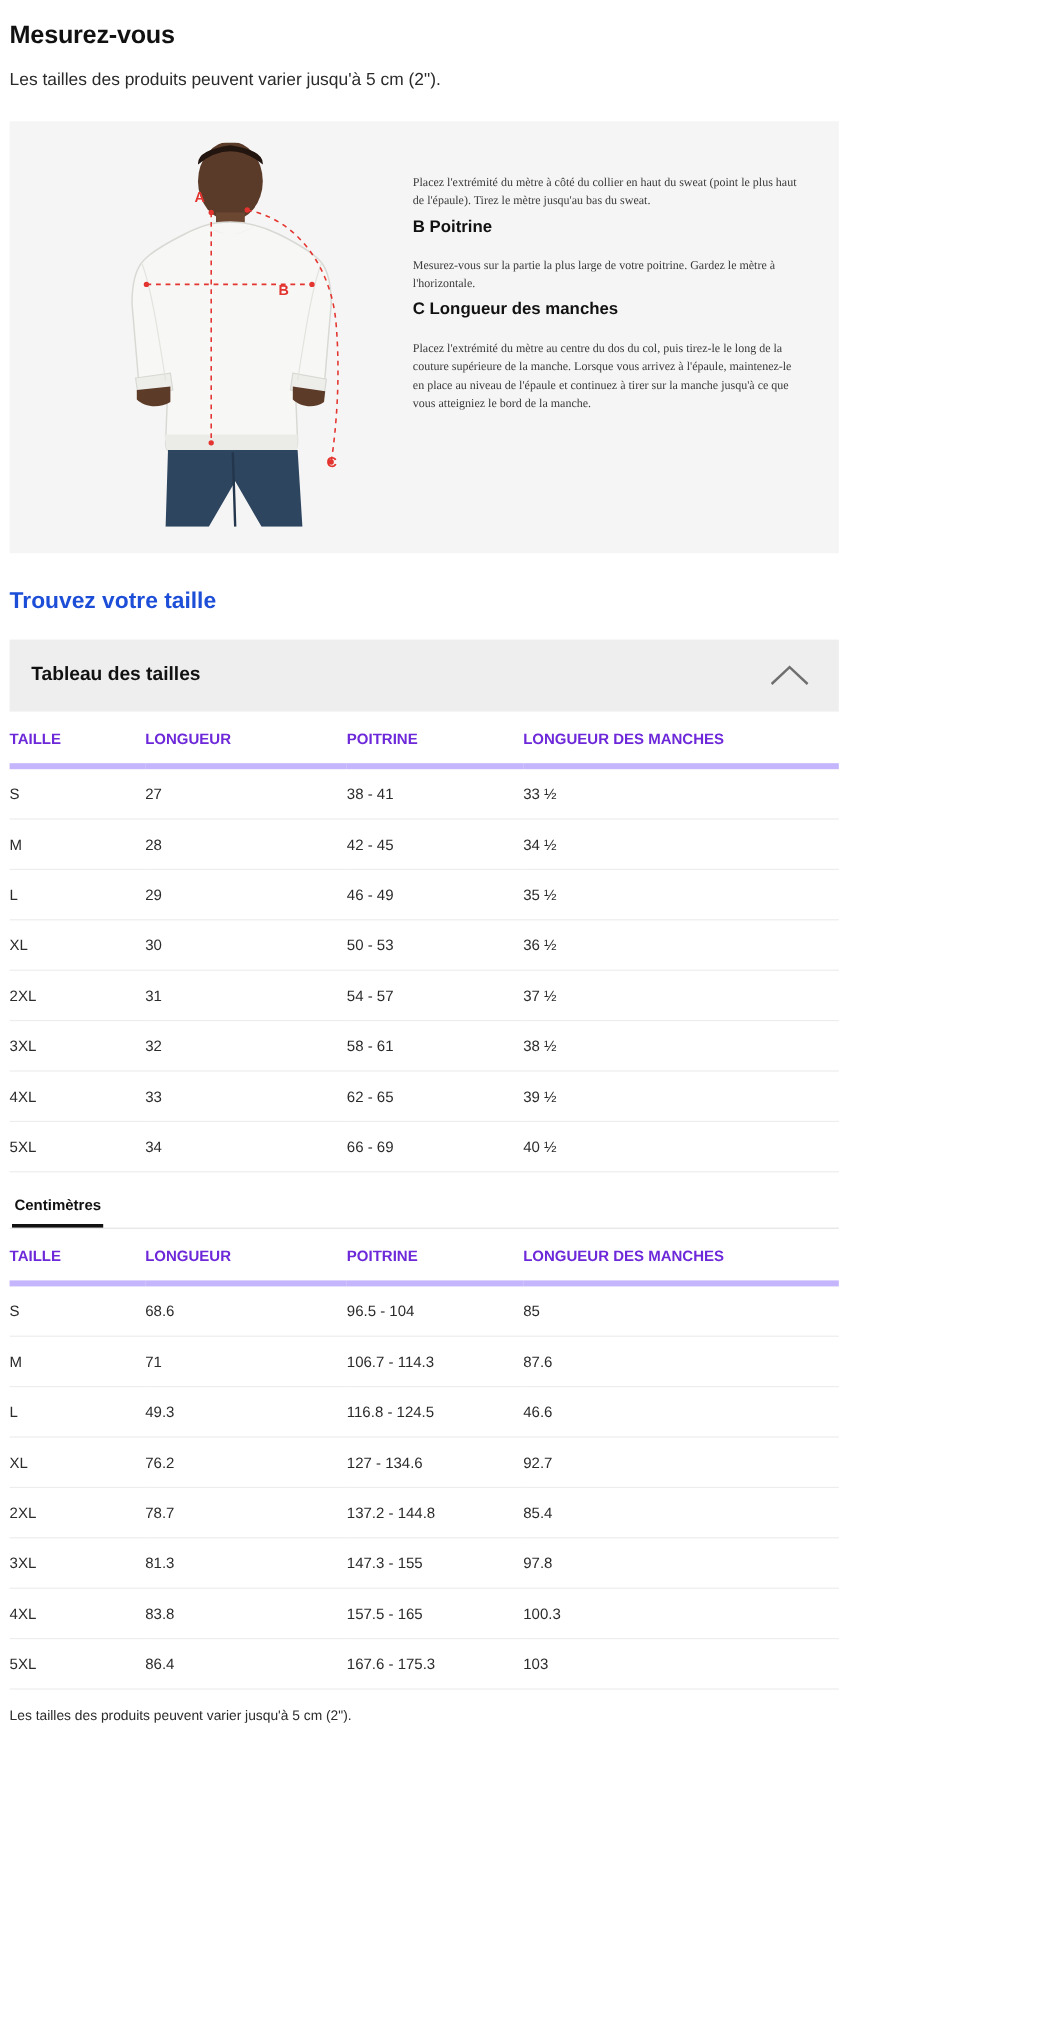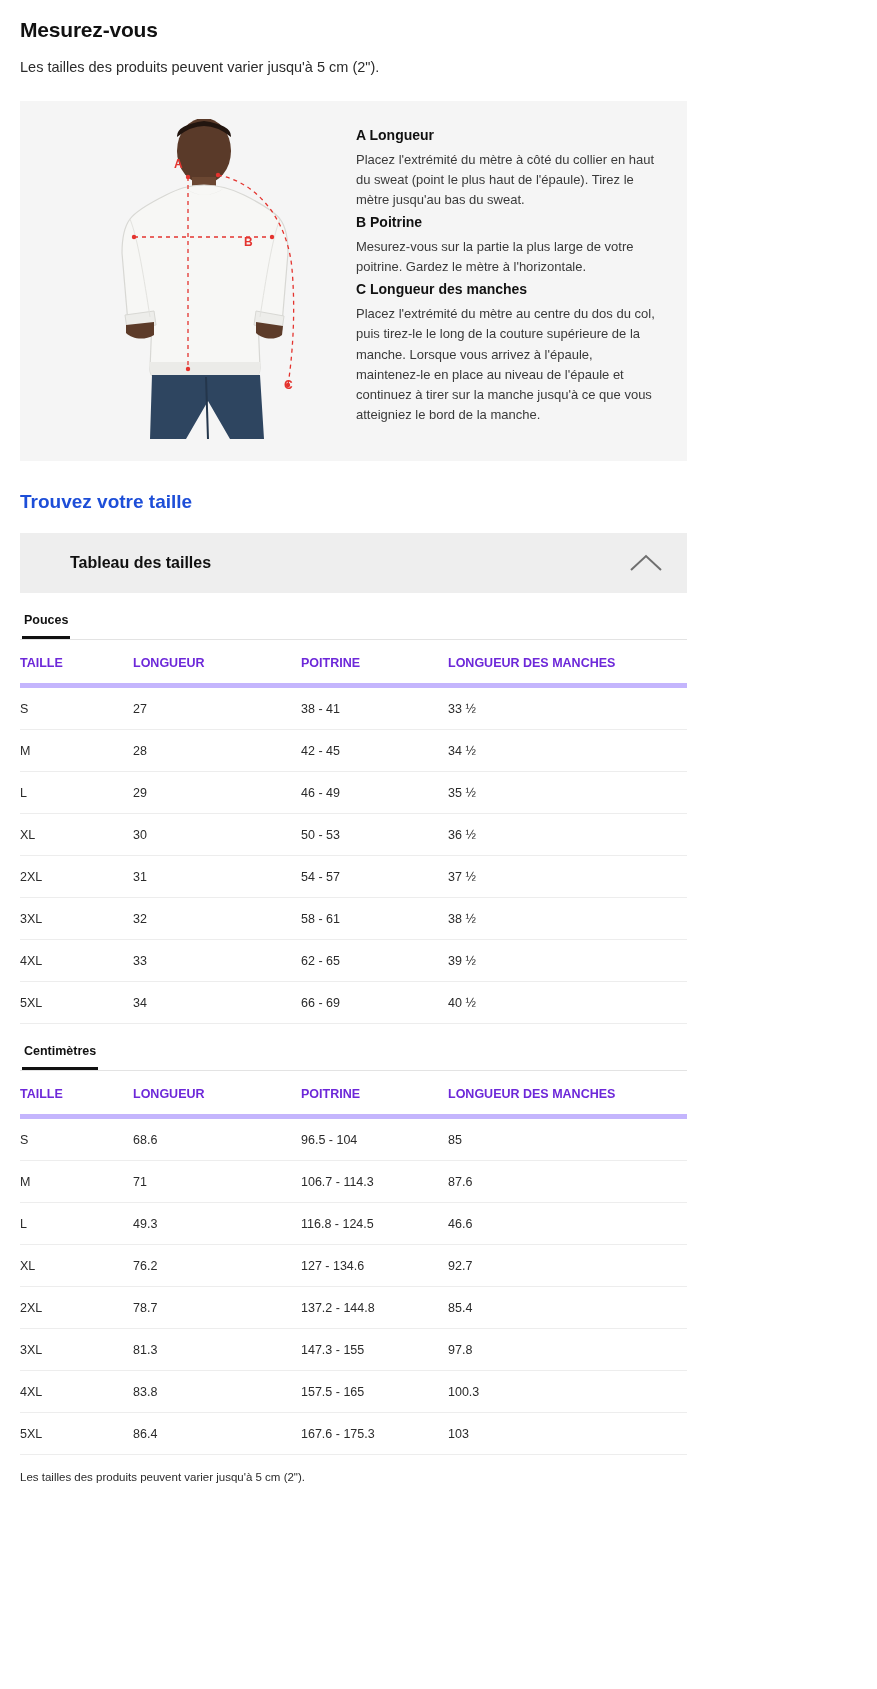--- a/index.html
+++ b/index.html
@@ -10,21 +10,21 @@
     font-family: "Liberation Sans", sans-serif;
     color: #1a1a1a;
   }
   body {
     width: 877px;
     min-height: 1689px;
     position: relative;
   }
   .page {
     width: 707px;
-    padding: 0 20px;
+    padding: 0 8px;
   }
 
   
   .h1 {
     font-size: 21px;
     font-weight: bold;
     letter-spacing: -0.2px;
     margin: 16px 0 0 0;
     line-height: 1.3;
     color: #111111;
@@ -58,25 +58,26 @@
     padding-right: 10px;
   }
   .m-title {
     font-size: 14px;
     font-weight: bold;
     color: #111;
     margin-top: 0;
   }
   .m-title.spaced { margin-top: 4px; }
   .m-body {
-    font-size: 13px;
+    font-size: 10px;
     line-height: 1.55;
     color: #3a3a3a;
-    margin-top: 7px;
+    margin-top: 18px;
     max-width: 440px;
+    font-family: Liberation Serif, serif;
   }
 
   
   .fig-wrap {
     position: absolute;
     left: 50px;
     top: 0;
     width: 230px;
     height: 320px;
   }
@@ -108,21 +109,20 @@
     height: 60px;
     display: flex;
     align-items: center;
     justify-content: space-between;
     padding: 0 24px 0 18px;
   }
   .acc-title {
     font-size: 16px;
     font-weight: bold;
     color: #111;
-    margin-left: 32px;
   }
   .chev {
     width: 34px;
     height: 20px;
     display: block;
   }
 
   
   .unit-tab {
     display: inline-block;
@@ -235,21 +235,20 @@
             <circle cx="196" cy="266" r="2.2"></circle>
           </g>
         </svg>
         <span class="fig-label lbl-a">A</span>
         <span class="fig-label lbl-b">B</span>
         <span class="fig-label lbl-c">C</span>
       </div>
     </div>
 
     <div class="text-col">
-      <div class="m-title">A Longueur</div>
       <div class="m-body">Placez l'extrémité du mètre à côté du collier en haut du sweat (point le plus haut de l'épaule). Tirez le mètre jusqu'au bas du sweat.</div>
 
       <div class="m-title spaced">B Poitrine</div>
       <div class="m-body">Mesurez-vous sur la partie la plus large de votre poitrine. Gardez le mètre à l'horizontale.</div>
 
       <div class="m-title spaced">C Longueur des manches</div>
       <div class="m-body">Placez l'extrémité du mètre au centre du dos du col, puis tirez-le le long de la couture supérieure de la manche. Lorsque vous arrivez à l'épaule, maintenez-le en place au niveau de l'épaule et continuez à tirer sur la manche jusqu'à ce que vous atteigniez le bord de la manche.</div>
     </div>
   </div>
 
@@ -258,23 +257,20 @@
   <div class="accordion">
     <div class="acc-header">
       <span class="acc-title">Tableau des tailles</span>
       <span>
         <svg class="chev" viewBox="0 0 34 20" fill="none" stroke="#6f6f6f" stroke-width="2">
           <path d="M2 17 L17 3 L32 17"></path>
         </svg>
       </span>
     </div>
 
-    <div class="unit-tab-row">
-      <span class="unit-tab">Pouces</span>
-    </div>
     <table class="size-table">
       <thead>
         <tr>
           <th class="col-1">TAILLE</th>
           <th class="col-2">LONGUEUR</th>
           <th class="col-3">POITRINE</th>
           <th class="col-4">LONGUEUR DES MANCHES</th>
         </tr>
       </thead>
       <tbody>

